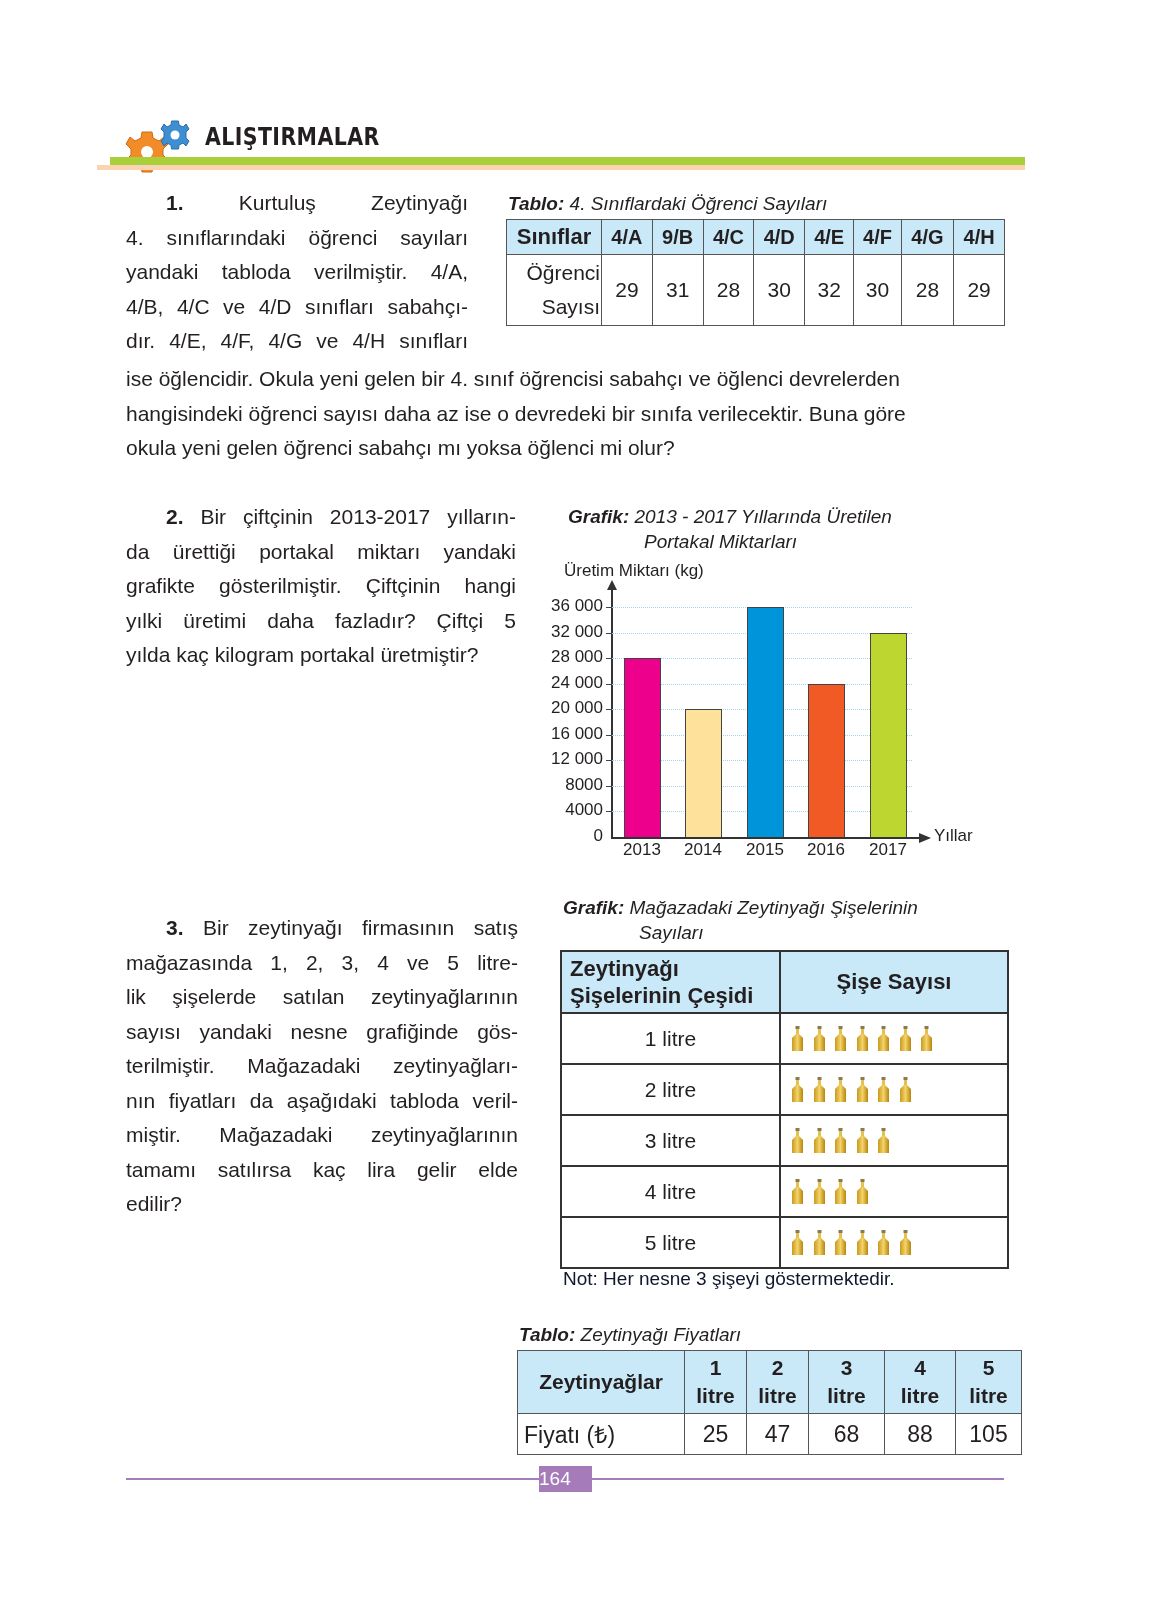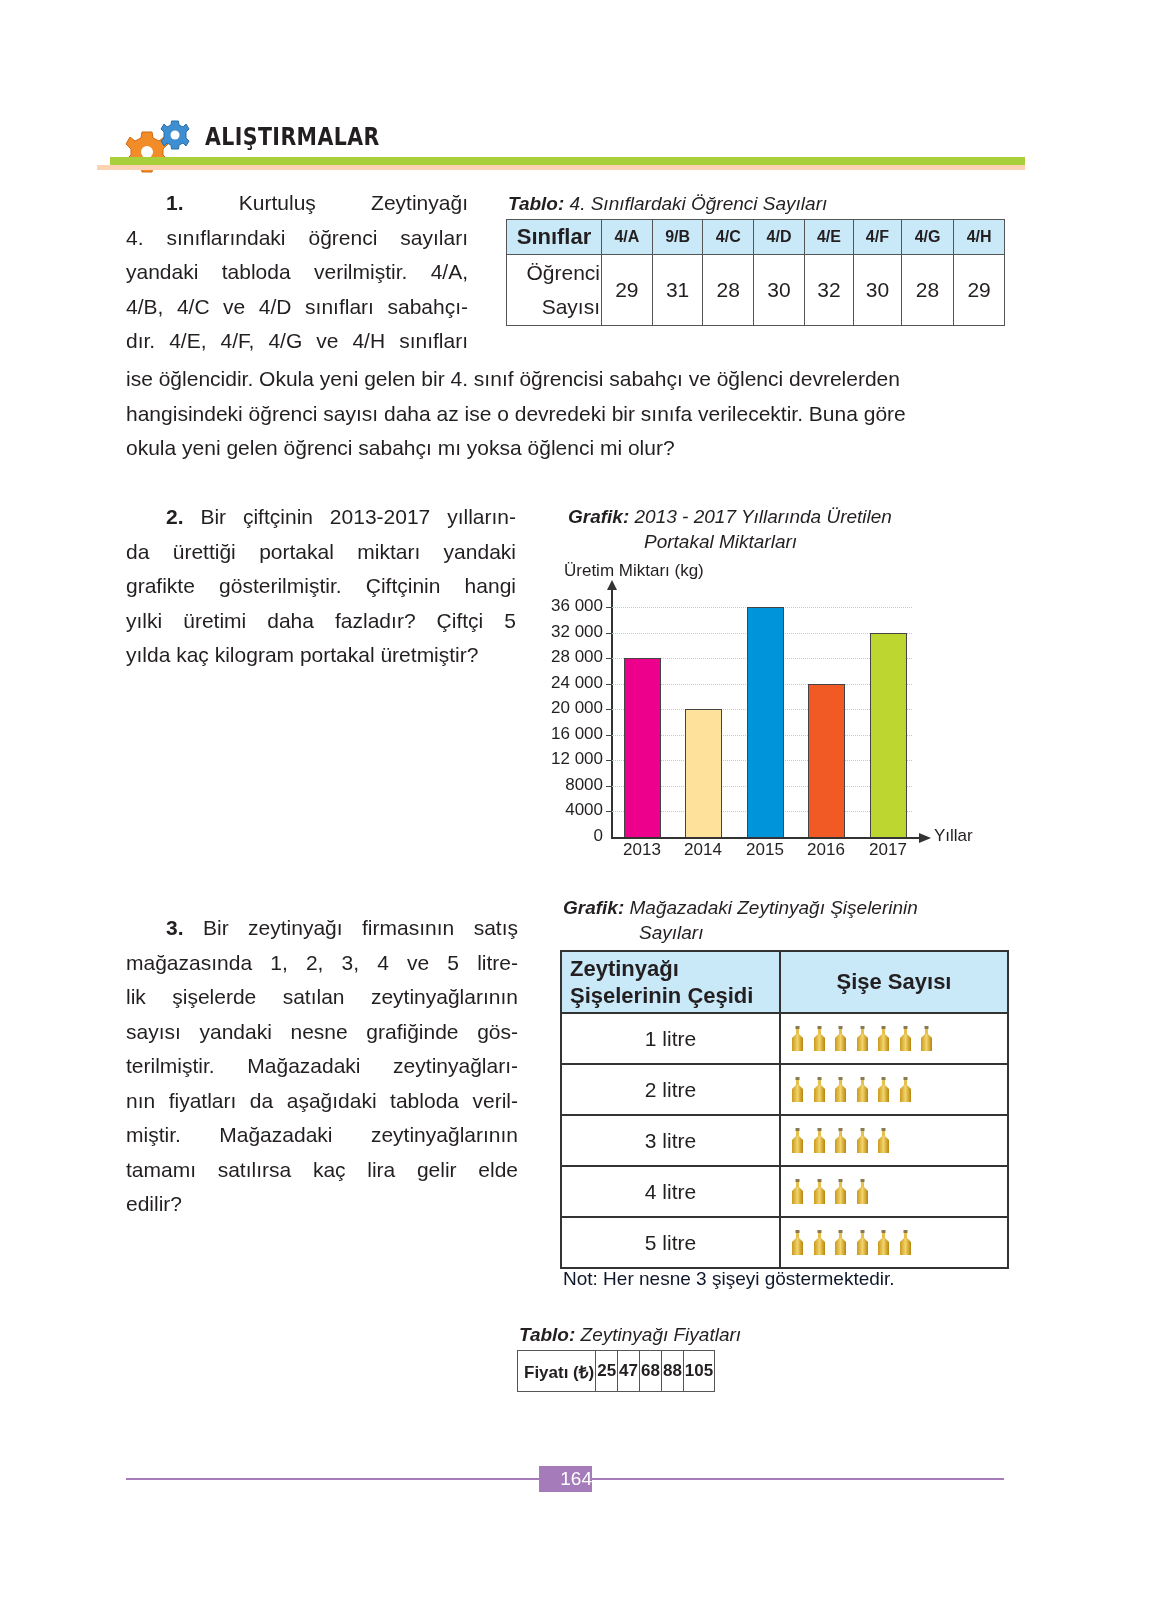--- a/index.html
+++ b/index.html
@@ -16,21 +16,21 @@
 
   .para { font-size: 21px; line-height: 34.5px; text-align: justify; }
   .para .num { font-weight: bold; }
   .para .indent { display: inline-block; width: 40px; }
 
   
   .cap { font-size: 19px; font-style: italic; }
   .cap b { font-style: italic; }
   table { border-collapse: collapse; }
   .t1 td { border: 1.5px solid #555; text-align: center; font-size: 21px; }
-  .t1 .h td { background: #c9e9f8; font-weight: bold; height: 32px; font-size: 16px; }
+  .t1 .h td { background: #c9e9f8; font-weight: bold; height: 32px; font-size: 20px; }
   .t1 .h td.lbl { font-size: 22px; }
   .t1 td.rowlbl { text-align: right; padding-left: 6px; line-height: 34px; }
 
   
   .chart { left: 530px; top: 580px; width: 470px; height: 290px; }
   .ytick { position: absolute; right: 0; font-size: 17px; text-align: right; }
   .bar { position: absolute; border: 1.5px solid #444; border-bottom: none; box-sizing: border-box; }
   .xlbl { position: absolute; font-size: 17px; text-align: center; width: 60px; }
   .grid { position: absolute; left: 82px; width: 300px; border-top: 1.5px dotted #9fd6ef; height: 0; }
   .tickmark { position: absolute; left: 76px; width: 6px; border-top: 1.5px solid #444; }
@@ -39,27 +39,27 @@
   .t2 { left: 560px; top: 950px; }
   .t2 td { border: 2px solid #333; font-size: 21px; }
   .t2 .h td { background: #c9e9f8; font-weight: bold; font-size: 22px; }
   .t2 td.kind { text-align: center; width: 214px; height: 47px; }
   .t2 td.icons { width: 215px; padding-left: 10px; }
   .bottle { display: inline-block; width: 13px; height: 26px; margin-right: 8.5px; vertical-align: middle; position: relative; }
   .note { left: 563px; top: 1268px; color: #0f172a; font-size: 19px; }
 
   
   .t3 { left: 517px; top: 1350px; }
-  .t3 td { border: 1.5px solid #555; text-align: center; font-size: 17px; font-weight: bold; }
+  .t3 td { border: 1.5px solid #555; text-align: center; font-size: 23px; }
   .t3 .h td { background: #c9e9f8; font-weight: bold; line-height: 28px; font-size: 21px; }
 
   
   .foot-line { top: 1478px; height: 2px; background: #a57cb9; }
   .page-no { left: 539px; top: 1466px; width: 53px; height: 26px; background: #a57cb9; color: #fff;
-             font-size: 19px; text-align: right; line-height: 26px; }
+             font-size: 19px; text-align: left; line-height: 26px; }
 </style>
 </head>
 <body>
 
 <svg class="abs gears" viewBox="0 0 70 56">
   <g transform="translate(22,34)">
     <path d="M-5,-20 L5,-20 L6,-14 L12,-11 L17,-15 L21,-8 L16,-3 L16,3 L21,8 L17,15 L12,11 L6,14 L5,20 L-5,20 L-6,14 L-12,11 L-17,15 L-21,8 L-16,3 L-16,-3 L-21,-8 L-17,-15 L-12,-11 L-6,-14 Z" fill="#f28c28" stroke="#d06a10" stroke-width="1"></path>
     <circle r="6" fill="#fff"></circle>
   </g>
   <g transform="translate(50,17)">
@@ -540,20 +540,43 @@
       </tr>
     </tbody>
 </table>
 <div class="abs note">Not: Her nesne 3 şişeyi göstermektedir.</div>
 
 <div class="abs cap" style="left:519px; top:1324px;">
   <b>Tablo:</b><span> Zeytinyağı Fiyatları</span>
 </div>
 <table class="abs t3">
   <tbody>
+      <tr class="h">
+    <td style="width:164px; height:60px;">Zeytinyağlar</td>
+    <td style="width:59px;">
+          <div>1</div>
+          <div>litre</div>
+        </td>
+    <td style="width:59px;">
+          <div>2</div>
+          <div>litre</div>
+        </td>
+    <td style="width:73px;">
+          <div>3</div>
+          <div>litre</div>
+        </td>
+    <td style="width:68px;">
+          <div>4</div>
+          <div>litre</div>
+        </td>
+    <td style="width:63px;">
+          <div>5</div>
+          <div>litre</div>
+        </td>
+  </tr>
   <tr>
     <td style="text-align:left; padding-left:6px; height:38px;">Fiyatı (₺)</td>
     <td>25</td>
     <td>47</td>
     <td>68</td>
     <td>88</td>
     <td>105</td>
   </tr>
 </tbody>
   </table>

